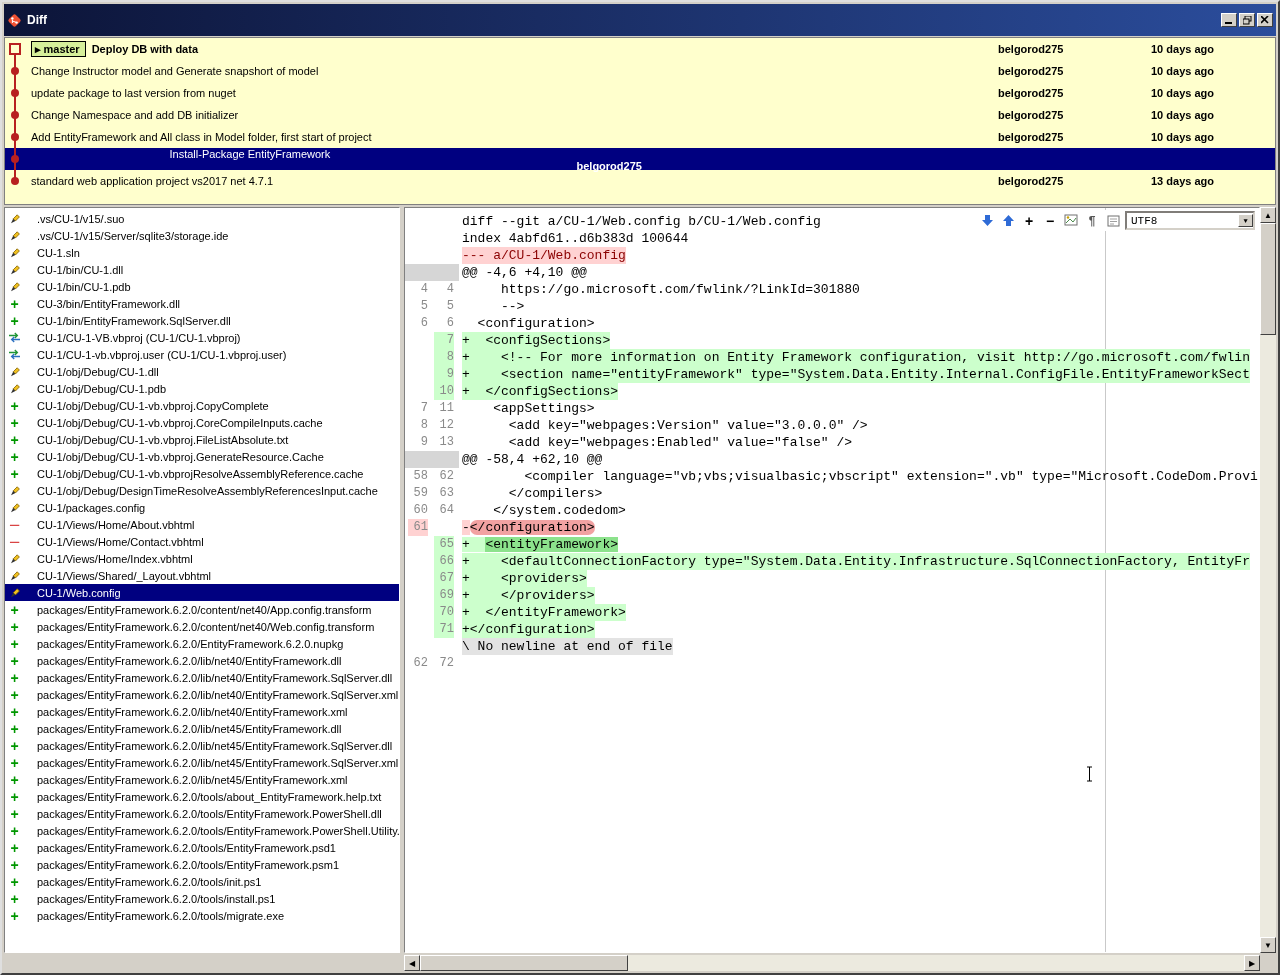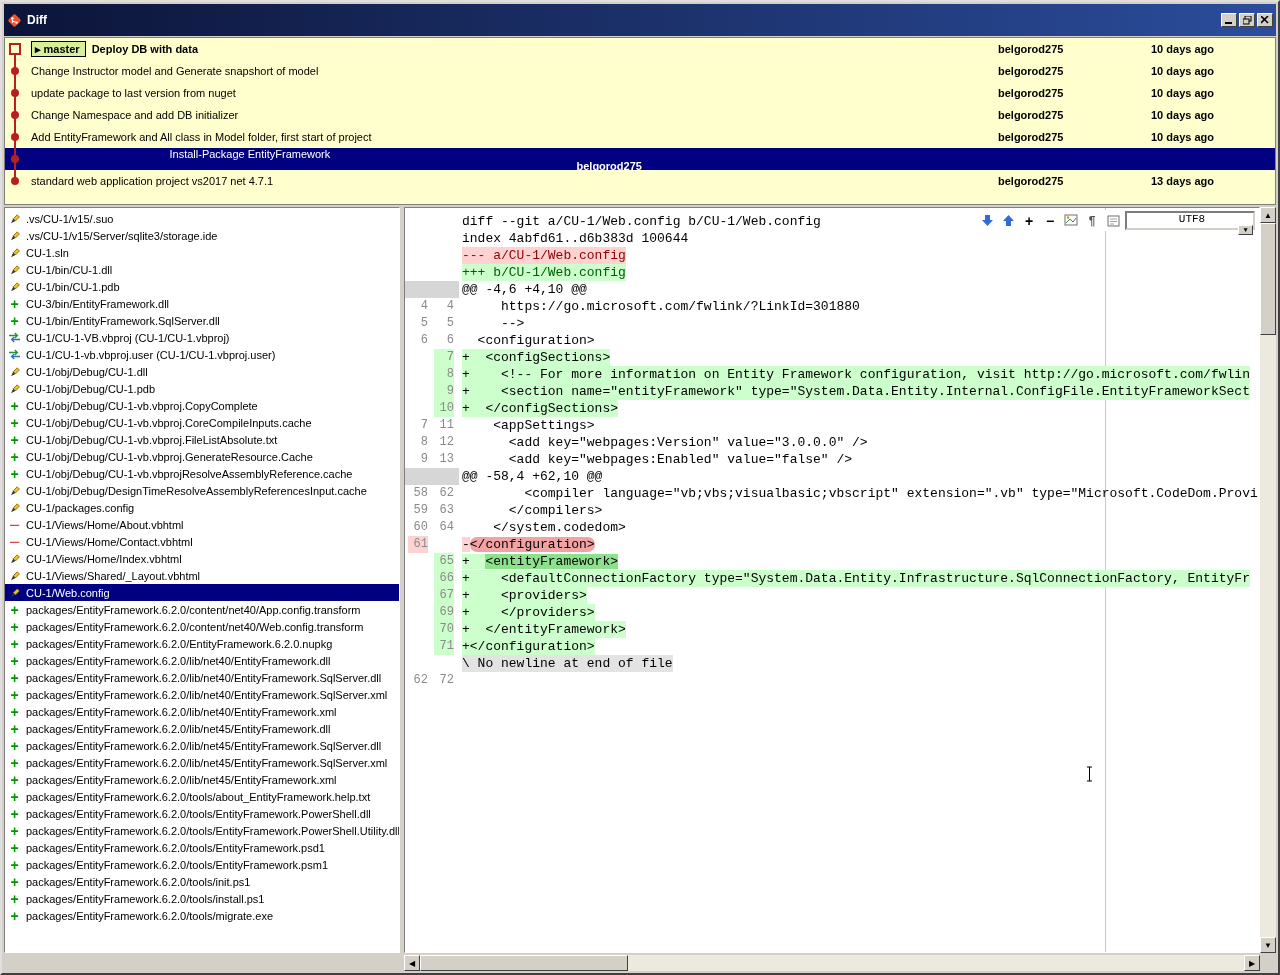--- a/index.html
+++ b/index.html
@@ -21,21 +21,21 @@
   .crow.selected{background:#000080;color:#fff;flex-direction:column;}
   .subj{width:967px;flex:none;overflow:hidden;display:flex;align-items:center;gap:0;}
   .auth{width:153px;flex:none;font-weight:bold;overflow:hidden;}
   .date{flex:1;font-weight:bold;overflow:hidden;}
   .badge{border:1px solid #000;background:#d6ef9a;font-weight:bold;padding:0 5px 1px 3px;margin-right:6px;
     height:16px;display:inline-flex;align-items:center;line-height:14px;}
   
   .main{flex:1;display:flex;margin-top:2px;min-height:0;}
   .file-panel{width:396px;flex:none;background:#fff;border:1px solid;border-color:#808080 #fff #fff #808080;
     overflow:hidden;padding-top:2px;}
-  .frow{height:17px;display:flex;align-items:center;gap:5px;padding-left:3px;font-size:11px;white-space:nowrap;overflow:hidden;}
+  .frow{height:17px;display:flex;align-items:center;gap:16px;padding-left:3px;font-size:11px;white-space:nowrap;overflow:hidden;}
   .frow.selected{background:#000080;color:#fff;}
   .ficon{width:13px;flex:none;display:inline-flex;align-items:center;justify-content:center;}
   .ic-add{color:#009700;font:bold 14px "Liberation Sans",sans-serif;line-height:10px;}
   .ic-del{color:#cc0000;font:bold 13px "Liberation Sans",sans-serif;line-height:10px;}
   .splitter{width:4px;flex:none;}
   .diff-panel{flex:1;position:relative;background:#fff;border:1px solid;border-color:#808080 #fff #fff #808080;
     overflow:hidden;font:13px "Liberation Mono","DejaVu Sans Mono",monospace;}
   .column-guide{position:absolute;left:700px;top:0;bottom:0;width:1px;background:#c9c9c9;}
   .diff-lines{position:relative;padding-top:5px;}
   .dline{display:flex;height:17px;line-height:17px;white-space:pre;}
@@ -50,21 +50,21 @@
   .c-del{background:#ffd2d2;}
   .c-delhl{background:#f2a2a2;border-radius:7px;}
   .c-note{background:#e3e3e3;}
   .t-del-file .ct{color:#8b0000;}
   .t-add-file .ct{color:#005c00;}
   
   .diff-toolbar{position:absolute;top:2px;right:3px;display:flex;align-items:center;gap:3px;background:#fff;padding:1px;}
   .tbtn{width:18px;height:18px;border:none;background:#fff;display:flex;align-items:center;justify-content:center;
     font:bold 14px "Liberation Sans",sans-serif;color:#000;padding:0;}
   .combo{width:130px;height:19px;border:2px inset #d4d0c8;background:#fff;display:flex;align-items:center;
-    font-size:11px;padding-left:4px;flex-direction:column;}
+    font-size:11px;padding-left:4px;}
   .combo-arrow{margin-left:auto;width:15px;height:13px;background:#d4d0c8;border:1px solid;
     border-color:#fff #404040 #404040 #fff;font-size:7px;display:flex;align-items:center;justify-content:center;}
   
   .vscroll{width:16px;flex:none;display:flex;flex-direction:column;background:#eceadf;}
   .sbtn{width:16px;height:16px;flex:none;background:#d4d0c8;border:1px solid;border-color:#fff #404040 #404040 #fff;
     display:flex;align-items:center;justify-content:center;font-size:8px;color:#000;padding:0;}
   .hsbtn{width:16px;height:16px;flex:none;background:#d4d0c8;border:1px solid;border-color:#fff #404040 #404040 #fff;
     display:flex;align-items:center;justify-content:center;font-size:8px;color:#000;padding:0;}
   .vthumb{height:112px;flex:none;background:#d4d0c8;border:1px solid;border-color:#fff #404040 #404040 #fff;}
   .hthumb{width:208px;flex:none;background:#d4d0c8;border:1px solid;border-color:#fff #404040 #404040 #fff;}
@@ -459,21 +459,20 @@
         </div>
     </div>
     <div class="splitter"></div>
 
     <div class="diff-panel">
       <div class="column-guide"></div>
       <div class="diff-lines">
           <div class="dline t-meta"><span class="gwrap"><span class="g"></span><span class="g"></span></span><span class="ct">diff --git a/CU-1/Web.config b/CU-1/Web.config</span></div>
           <div class="dline t-meta"><span class="gwrap"><span class="g"></span><span class="g"></span></span><span class="ct">index 4abfd61..d6b383d 100644</span></div>
           <div class="dline t-del-file"><span class="gwrap"><span class="g"></span><span class="g"></span></span><span class="ct c-del">--- a/CU-1/Web.config</span></div>
-          <div class="dline t-add-file"><span class="gwrap"><span class="g"></span><span class="g"></span></span><span class="ct c-add">+++ b/CU-1/Web.config</span></div>
           <div class="dline t-hunk"><span class="gwrap g-hunk"><span class="g"></span><span class="g"></span></span><span class="ct">@@ -4,6 +4,10 @@</span></div>
           <div class="dline t-ctx"><span class="gwrap"><span class="g">4</span><span class="g">4</span></span><span class="ct">     https://go.microsoft.com/fwlink/?LinkId=301880</span></div>
           <div class="dline t-ctx"><span class="gwrap"><span class="g">5</span><span class="g">5</span></span><span class="ct">     --&gt;</span></div>
           <div class="dline t-ctx"><span class="gwrap"><span class="g">6</span><span class="g">6</span></span><span class="ct">  &lt;configuration&gt;</span></div>
           <div class="dline t-add"><span class="gwrap"><span class="g"></span><span class="g g-add">7</span></span><span class="ct c-add">+  &lt;configSections&gt;</span></div>
           <div class="dline t-add"><span class="gwrap"><span class="g"></span><span class="g g-add">8</span></span><span class="ct c-add">+    &lt;!-- For more information on Entity Framework configuration, visit http://go.microsoft.com/fwlin</span></div>
           <div class="dline t-add"><span class="gwrap"><span class="g"></span><span class="g g-add">9</span></span><span class="ct c-add">+    &lt;section name="entityFramework" type="System.Data.Entity.Internal.ConfigFile.EntityFrameworkSect</span></div>
           <div class="dline t-add"><span class="gwrap"><span class="g"></span><span class="g g-add">10</span></span><span class="ct c-add">+  &lt;/configSections&gt;</span></div>
           <div class="dline t-ctx"><span class="gwrap"><span class="g">7</span><span class="g">11</span></span><span class="ct">    &lt;appSettings&gt;</span></div>
           <div class="dline t-ctx"><span class="gwrap"><span class="g">8</span><span class="g">12</span></span><span class="ct">      &lt;add key="webpages:Version" value="3.0.0.0" /&gt;</span></div>

